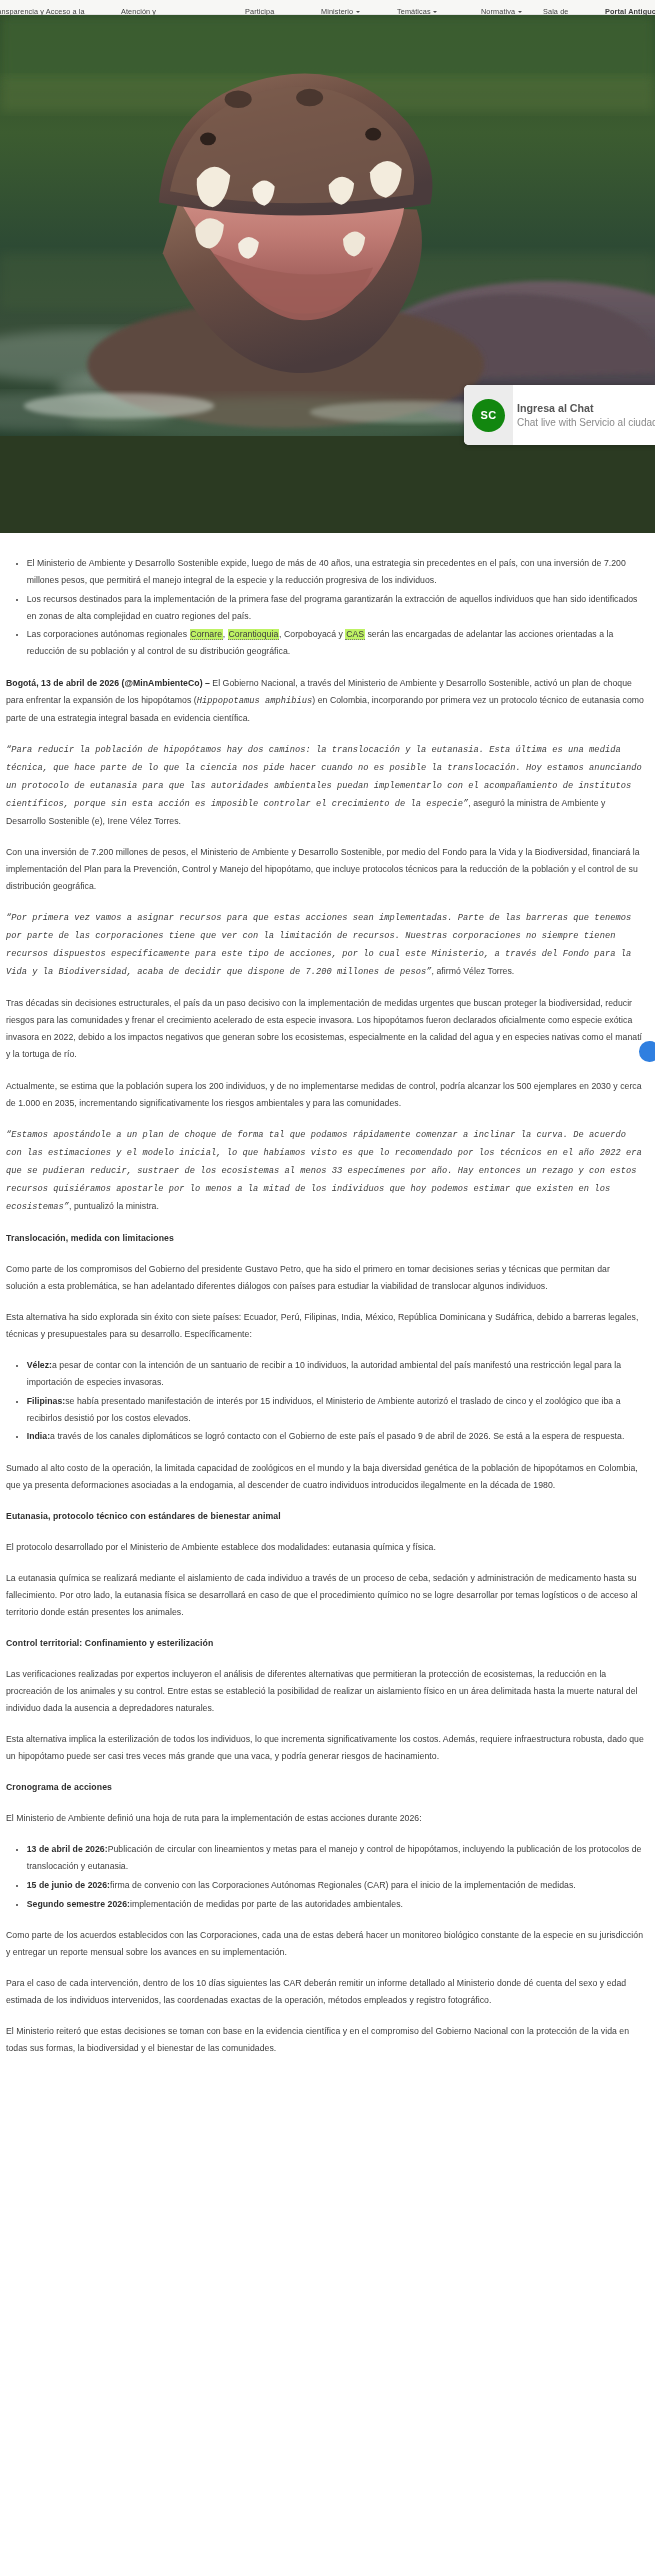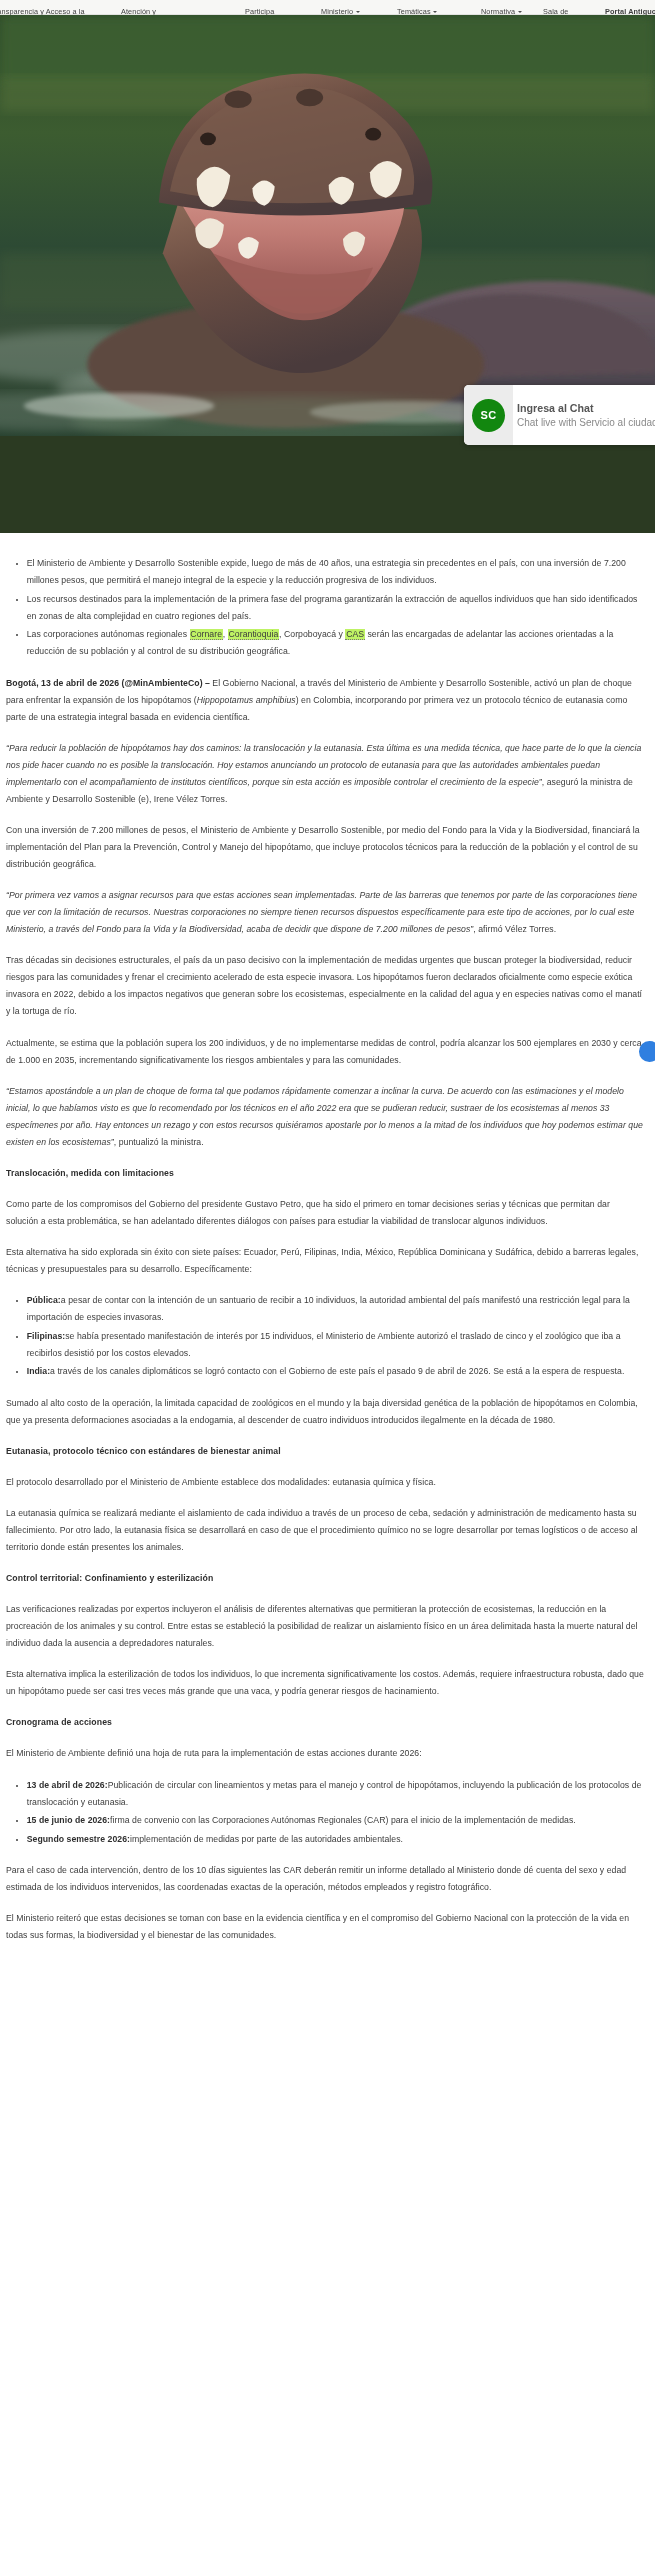--- a/index.html
+++ b/index.html
@@ -118,21 +118,21 @@
     font-size: 8.7px;
     line-height: 1.95;
     color: #3c3c3c;
     margin: 0 0 14.3px 0;
     letter-spacing: 0.04px;
   }
   ul { margin: 0 0 14.3px 0; padding-left: 20.7px; }
   li { margin: 0 0 1.6px 0; }
   li::marker { font-size: 7.1px; }
   b, strong { font-weight: bold; color: #2f2f2f; }
-  i, em { font-style: italic; }
+  i, em { font-style: italic; font-family: Liberation Mono, monospace; }
   .abbr {
     border-bottom: 0.8px dotted #777;
     background: #bef264;
     padding: 0 0.8px;
   }
   h3.section-head {
     font-size: 8.7px;
     font-weight: bold;
     color: #2f2f2f;
     margin: 0 0 14.3px 0;
@@ -285,21 +285,21 @@
 
   <p><i>“Estamos apostándole a un plan de choque de forma tal que podamos rápidamente comenzar a inclinar la curva. De acuerdo con las estimaciones y el modelo inicial, lo que habíamos visto es que lo recomendado por los técnicos en el año 2022 era que se pudieran reducir, sustraer de los ecosistemas al menos 33 especímenes por año. Hay entonces un rezago y con estos recursos quisiéramos apostarle por lo menos a la mitad de los individuos que hoy podemos estimar que existen en los ecosistemas”</i><span>, puntualizó la ministra.</span></p>
 
   <h3 class="section-head">Translocación, medida con limitaciones</h3>
 
   <p>Como parte de los compromisos del Gobierno del presidente Gustavo Petro, que ha sido el primero en tomar decisiones serias y técnicas que permitan dar solución a esta problemática, se han adelantado diferentes diálogos con países para estudiar la viabilidad de translocar algunos individuos.</p>
 
   <p>Esta alternativa ha sido explorada sin éxito con siete países: Ecuador, Perú, Filipinas, India, México, República Dominicana y Sudáfrica, debido a barreras legales, técnicas y presupuestales para su desarrollo. Específicamente:</p>
 
   <ul>
-    <li><b>Pública:</b><span>a pesar de contar con la intención de un santuario de recibir a 10 individuos, la autoridad ambiental del país manifestó una restricción legal para la importación de especies invasoras.</span></li>
+    <li><b>Vélez:</b><span>a pesar de contar con la intención de un santuario de recibir a 10 individuos, la autoridad ambiental del país manifestó una restricción legal para la importación de especies invasoras.</span></li>
     <li><b>Filipinas:</b><span>se había presentado manifestación de interés por 15 individuos, el Ministerio de Ambiente autorizó el traslado de cinco y el zoológico que iba a recibirlos desistió por los costos elevados.</span></li>
     <li><b>India:</b><span>a través de los canales diplomáticos se logró contacto con el Gobierno de este país el pasado 9 de abril de 2026. Se está a la espera de respuesta.</span></li>
   </ul>
 
   <p>Sumado al alto costo de la operación, la limitada capacidad de zoológicos en el mundo y la baja diversidad genética de la población de hipopótamos en Colombia, que ya presenta deformaciones asociadas a la endogamia, al descender de cuatro individuos introducidos ilegalmente en la década de 1980.</p>
 
   <h3 class="section-head">Eutanasia, protocolo técnico con estándares de bienestar animal</h3>
 
   <p>El protocolo desarrollado por el Ministerio de Ambiente establece dos modalidades: eutanasia química y física.</p>
   <p>La eutanasia química se realizará mediante el aislamiento de cada individuo a través de un proceso de ceba, sedación y administración de medicamento hasta su fallecimiento. Por otro lado, la eutanasia física se desarrollará en caso de que el procedimiento químico no se logre desarrollar por temas logísticos o de acceso al territorio donde están presentes los animales.</p>
@@ -312,17 +312,18 @@
   <h3 class="section-head">Cronograma de acciones</h3>
 
   <p>El Ministerio de Ambiente definió una hoja de ruta para la implementación de estas acciones durante 2026:</p>
 
   <ul>
     <li><b>13 de abril de 2026:</b><span>Publicación de circular con lineamientos y metas para el manejo y control de hipopótamos, incluyendo la publicación de los protocolos de translocación y eutanasia.</span></li>
     <li><b>15 de junio de 2026:</b><span>firma de convenio con las Corporaciones Autónomas Regionales (CAR) para el inicio de la implementación de medidas.</span></li>
     <li><b>Segundo semestre 2026:</b><span>implementación de medidas por parte de las autoridades ambientales.</span></li>
   </ul>
 
+  <p>Como parte de los acuerdos establecidos con las Corporaciones, cada una de estas deberá hacer un monitoreo biológico constante de la especie en su jurisdicción y entregar un reporte mensual sobre los avances en su implementación.</p>
   <p>Para el caso de cada intervención, dentro de los 10 días siguientes las CAR deberán remitir un informe detallado al Ministerio donde dé cuenta del sexo y edad estimada de los individuos intervenidos, las coordenadas exactas de la operación, métodos empleados y registro fotográfico.</p>
   <p>El Ministerio reiteró que estas decisiones se toman con base en la evidencia científica y en el compromiso del Gobierno Nacional con la protección de la vida en todas sus formas, la biodiversidad y el bienestar de las comunidades.</p>
 
 </main>
 
 
 </body></html>

